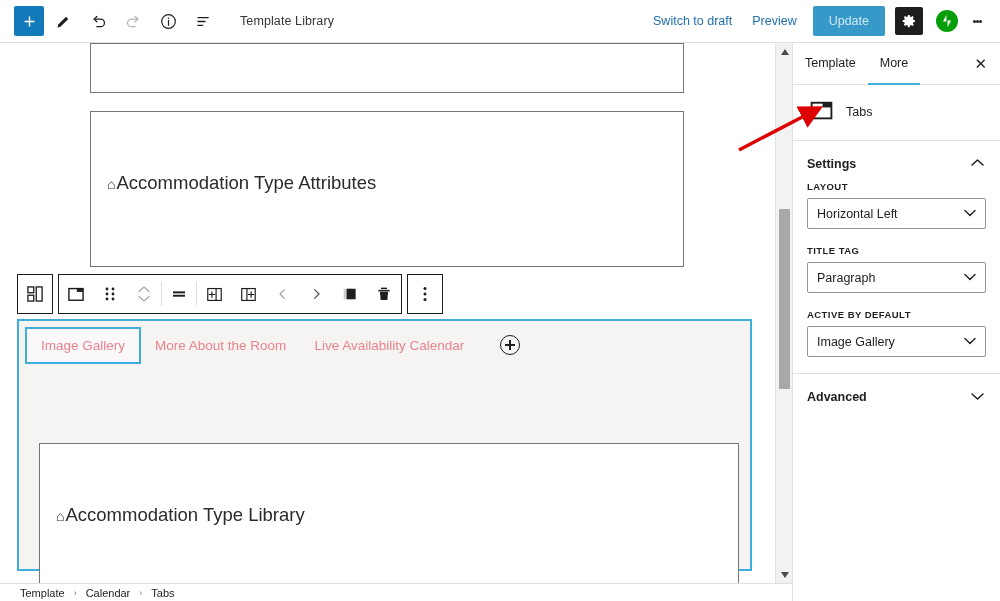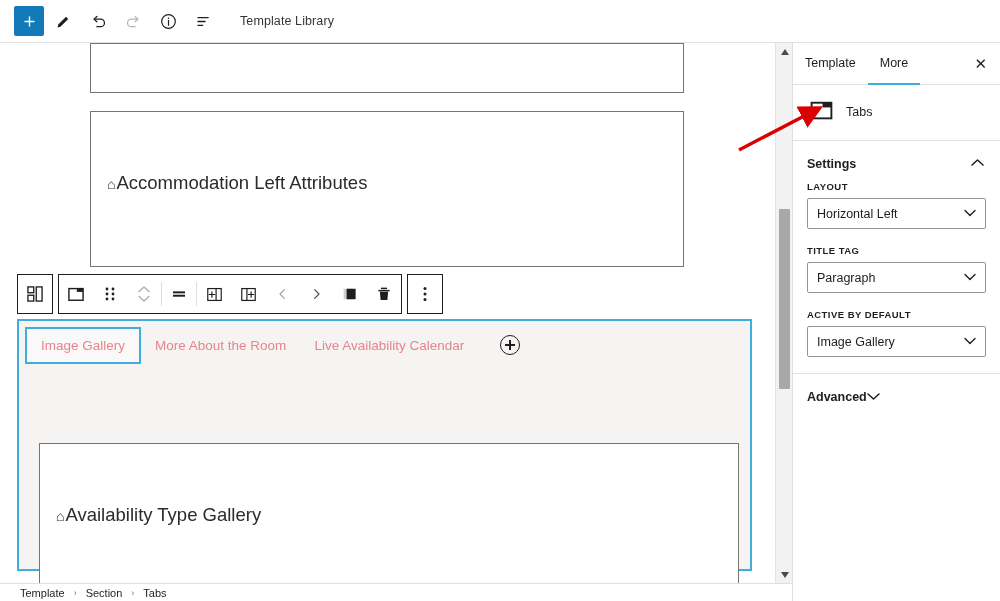--- a/index.html
+++ b/index.html
@@ -157,21 +157,21 @@
   }
   .select {
     width:100%; height:31px; border:1px solid #949494; border-radius:2px; background:#fff;
     display:flex; align-items:center; padding:0 9px; font-size:12.5px; color:#1e1e1e;
     cursor:pointer; position:relative;
   }
   .select .sel-chev { margin-left:auto; font-size:10px; color:#1e1e1e; }
 
   .panel-div { border-top:1px solid #e0e0e0; }
   .advanced-head {
-    display:flex; align-items:center; justify-content:flex-start;
+    display:flex; align-items:center; justify-content:space-between;
     padding:16px 16px 16px 14px; cursor:pointer;
   }
 
   
   .breadcrumb {
     position:absolute; left:0; top:583px; width:792px; height:18px;
     background:#fff; border-top:1px solid #e0e0e0;
     display:flex; align-items:center; padding-left:20px; gap:9px;
   }
   .bc-item { font-size:11px; color:#1e1e1e; cursor:pointer; }
@@ -224,30 +224,53 @@
 
       <div class="icon-btn">
         <svg width="19" height="19" viewBox="0 0 24 24">
           <path d="M5 7h13M5 12h9M5 17h6" stroke="#1e1e1e" stroke-width="1.6" stroke-linecap="round"></path>
         </svg>
       </div>
 
       <div class="tmpl-title">Template Library</div>
     </div>
 
+    <div class="tb-right">
+      <button class="link-btn">Switch to draft</button>
+      <button class="link-btn">Preview</button>
+      <button class="update-btn">Update</button>
+
+      <div class="gear-btn">
+        <svg width="16" height="16" viewBox="0 0 24 24">
+          <path d="M12 8.2a3.8 3.8 0 100 7.6 3.8 3.8 0 000-7.6zm9 5.1v-2.6l-2.5-.4a6.9 6.9 0 00-.8-1.9l1.5-2-1.9-1.9-2 1.5a6.9 6.9 0 00-1.9-.8L13 2.9h-2.6l-.4 2.4a6.9 6.9 0 00-1.9.8l-2-1.5-1.9 1.9 1.5 2a6.9 6.9 0 00-.8 1.9l-2.4.4v2.6l2.4.4c.2.7.4 1.3.8 1.9l-1.5 2 1.9 1.9 2-1.5c.6.4 1.2.6 1.9.8l.4 2.4H13l.4-2.4c.7-.2 1.3-.4 1.9-.8l2 1.5 1.9-1.9-1.5-2c.4-.6.6-1.2.8-1.9l2.5-.4z" fill="#fff"></path>
+        </svg>
+      </div>
+
+      <div class="jp-btn">
+        <svg width="20" height="20" viewBox="0 0 24 24">
+          <path d="M11.3 4.5v8H7.2l4.1-8zm1.4 15v-8h4.1l-4.1 8z" fill="#fff"></path>
+        </svg>
+      </div>
+
+      <div class="kebab">
+        <i></i>
+        <i></i>
+        <i></i>
+      </div>
+    </div>
   </div>
 
   <div class="canvas">
 
     <div class="box box1"></div>
 
     <div class="box box2">
       <div class="blk-text" style="left:16px; top:60px;">
         <span class="home-glyph">⌂</span>
-        <span>Accommodation Left Attributes</span>
+        <span>Accommodation Type Attributes</span>
       </div>
     </div>
 
     <div class="blocktoolbar">
 
       <div class="bt-group">
         <div class="bt-item">
           <svg width="20" height="20" viewBox="0 0 24 24">
             <rect x="3.5" y="3.5" width="7" height="7" stroke="#1e1e1e" stroke-width="1.6" fill="none"></rect>
             <rect x="3.5" y="13.5" width="7" height="7" stroke="#1e1e1e" stroke-width="1.6" fill="none"></rect>
@@ -341,21 +364,21 @@
       <div class="tabs-row">
         <div class="tab active">Image Gallery</div>
         <div class="tab">More About the Room</div>
         <div class="tab">Live Availability Calendar</div>
         <div class="tab-add"></div>
       </div>
 
       <div class="tabs-panel">
         <div class="blk-text" style="left:16px; top:60px;">
           <span class="home-glyph">⌂</span>
-          <span>Availability Type Gallery</span>
+          <span>Accommodation Type Library</span>
         </div>
       </div>
     </div>
   </div>
 
   <div class="scrollbar">
     <div class="sb-arrow sb-up">
       <svg width="8" height="6" viewBox="0 0 8 6">
           <path d="M4 0l4 6H0z" fill="#4a4a4a"></path>
         </svg>
@@ -438,21 +461,21 @@
         <svg width="13" height="9" viewBox="0 0 13 9">
             <path d="M1 2l5.5 5L12 2" stroke="#1e1e1e" stroke-width="1.5" fill="none" stroke-linecap="round" stroke-linejoin="round"></path>
           </svg>
       </span>
     </div>
   </div>
 
   <div class="breadcrumb">
     <span class="bc-item">Template</span>
     <span class="bc-sep">›</span>
-    <span class="bc-item">Section</span>
+    <span class="bc-item">Calendar</span>
     <span class="bc-sep">›</span>
     <span class="bc-item">Tabs</span>
   </div>
 
   <svg class="annot" viewBox="0 0 110 60">
     <defs>
       <marker id="ah" markerWidth="7" markerHeight="7" refX="2" refY="3.5" orient="auto">
         <path d="M0 0l7 3.5L0 7z" fill="#dd0000"></path>
       </marker>
     </defs>

